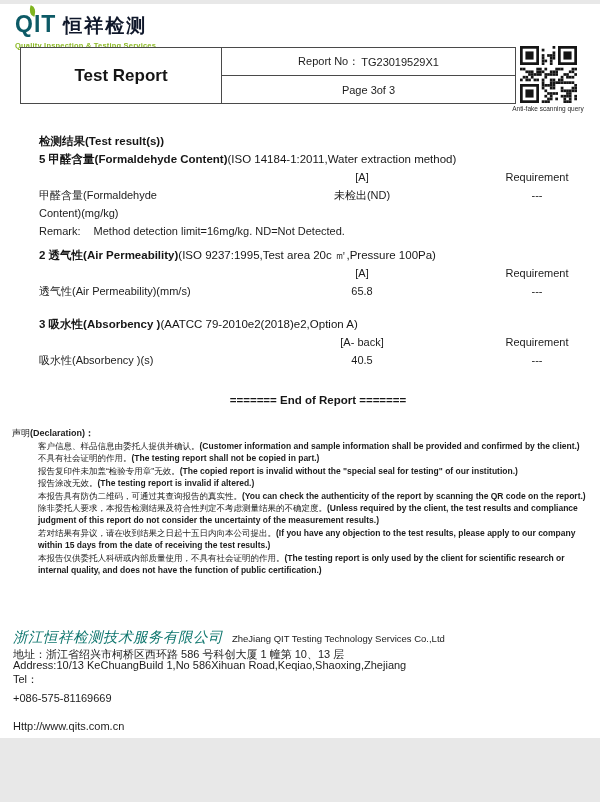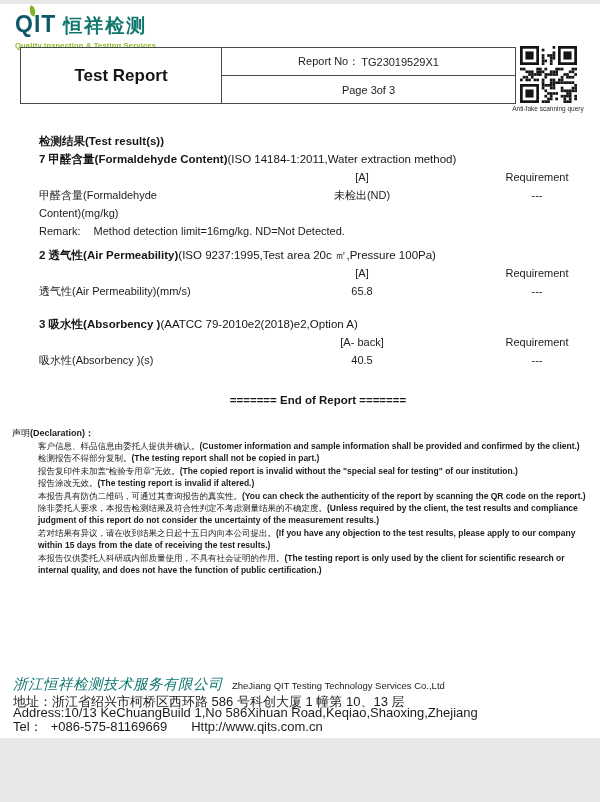--- a/index.html
+++ b/index.html
@@ -10,21 +10,21 @@
   }
 
   
   .logo { position:absolute; left:15px; top:7px; }
   .logo-line1 { display:flex; align-items:baseline; }
   .logo-abbr { font-size:23px; font-weight:bold; color:#0d5a66; letter-spacing:1px; position:relative; }
   .leaf {
     position:absolute; left:14px; top:-5px; width:7px; height:10px;
     background:#7fb41f; border-radius:0 90% 0 90%; transform:rotate(18deg);
   }
-  .logo-cn { font-size:19px; font-weight:bold; color:#0f766e; margin-left:7px; letter-spacing:2px; }
+  .logo-cn { font-size:19px; font-weight:bold; color:#0f172a; margin-left:7px; letter-spacing:2px; }
   .logo-tagline { font-size:7.5px; font-weight:bold; color:#8ab822; margin-top:2px; letter-spacing:0.2px;text-align:right; }
 
   
   .header-table {
     position:absolute; left:20px; top:43px; width:496px; height:57px;
     border:1.5px solid #4a4a4a; display:flex; background:#fff;
   }
   .ht-left {
     width:201px; border-right:1.5px solid #4a4a4a;
     display:flex; align-items:center; justify-content:center;
@@ -65,21 +65,21 @@
   .decl-item .en { font-weight:bold; }
 
   
   .footer { position:absolute; left:13px; bottom:6px; width:578px; }
   .f-company { display:flex; align-items:baseline; gap:9px; }
   .f-cn {
     font-family:"DejaVu Serif",serif; font-style:italic; font-weight:normal;
     font-size:14.5px; color:#0f766e; letter-spacing:0.5px;
   }
   .f-en { font-size:9.5px; color:#1c1c1c; }
-  .f-line { font-size:13px; line-height:11.5px; color:#1c1c1c; margin-top:2px; display:flex; flex-wrap:wrap; }
+  .f-line { font-size:11px; line-height:11.5px; color:#1c1c1c; margin-top:2px; display:flex; flex-wrap:wrap;flex-direction:column; }
   .f-line .gap { width:8px; display:inline-block; }
   .f-tel { display:flex; gap:8px; }
 </style>
 </head>
 <body>
 
 <div class="page">
 
   <div class="logo">
     <div class="logo-line1">
@@ -235,21 +235,21 @@
         <rect x="0" y="38" width="19" height="19" fill="#151515"></rect>
         <rect x="2.7142857142857144" y="40.714285714285715" width="13.571428571428573" height="13.571428571428573" fill="#fff"></rect>
         <rect x="5.428571428571429" y="43.42857142857143" width="8.142857142857142" height="8.142857142857142" fill="#151515"></rect>
       </svg></div>
   <div class="qr-caption">Anti-fake scanning query</div>
 
   <div class="main">
     <div class="sec-title">检测结果(Test result(s))</div>
 
     <div class="test-heading">
-      <span class="bold">7 甲醛含量(Formaldehyde Content)</span><span>(ISO 14184-1:2011,Water extraction method)</span>
+      <span class="bold">5 甲醛含量(Formaldehyde Content)</span><span>(ISO 14184-1:2011,Water extraction method)</span>
     </div>
     <div class="rgrid">
       <div class="cell c-name"></div>
       <div class="cell c-val">[A]</div>
       <div class="cell c-req">Requirement</div>
     </div>
     <div class="rgrid">
       <div class="cell c-name">甲醛含量(Formaldehyde
 Content)(mg/kg)</div>
       <div class="cell c-val">未检出(ND)</div>
@@ -290,21 +290,21 @@
 
     <div class="end-report">======= End of Report =======</div>
   </div>
 
   <div class="declaration">
     <div class="decl-title">
       <span>声明</span><span class="en">(Declaration)：</span>
     </div>
     <div class="decl-items">
         <div class="decl-item"><span>客户信息、样品信息由委托人提供并确认。</span><span class="en">(Customer information and sample information shall be provided and confirmed by the client.)</span></div>
-        <div class="decl-item"><span>检测报告不得部分复制。</span><span class="en">(The testing report shall not be copied in part.)</span></div>
+        <div class="decl-item"><span>不具有社会证明的作用。</span><span class="en">(The testing report shall not be copied in part.)</span></div>
         <div class="decl-item"><span>报告复印件未加盖“检验专用章”无效。</span><span class="en">(The copied report is invalid without the "special seal for testing" of our institution.)</span></div>
         <div class="decl-item"><span>报告涂改无效。</span><span class="en">(The testing report is invalid if altered.)</span></div>
         <div class="decl-item"><span>本报告具有防伪二维码，可通过其查询报告的真实性。</span><span class="en">(You can check the authenticity of the report by scanning the QR code on the report.)</span></div>
         <div class="decl-item"><span>除非委托人要求，本报告检测结果及符合性判定不考虑测量结果的不确定度。</span><span class="en">(Unless required by the client, the test results and compliance judgment of this report do not consider the uncertainty of the measurement results.)</span></div>
         <div class="decl-item"><span>若对结果有异议，请在收到结果之日起十五日内向本公司提出。</span><span class="en">(If you have any objection to the test results, please apply to our company within 15 days from the date of receiving the test results.)</span></div>
         <div class="decl-item"><span>本报告仅供委托人科研或内部质量使用，不具有社会证明的作用。</span><span class="en">(The testing report is only used by the client for scientific research or internal quality, and does not have the function of public certification.)</span></div>
       </div>
   </div>
 
   <div class="footer">

